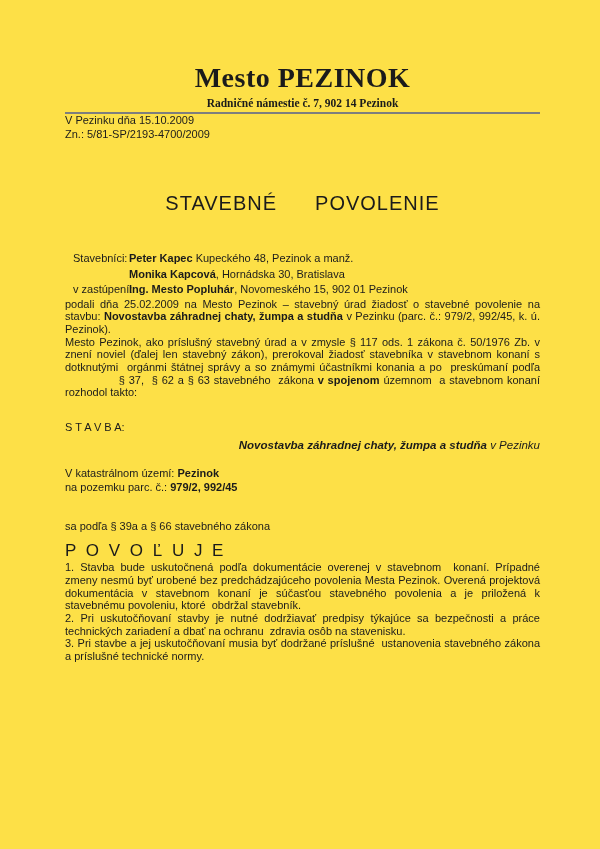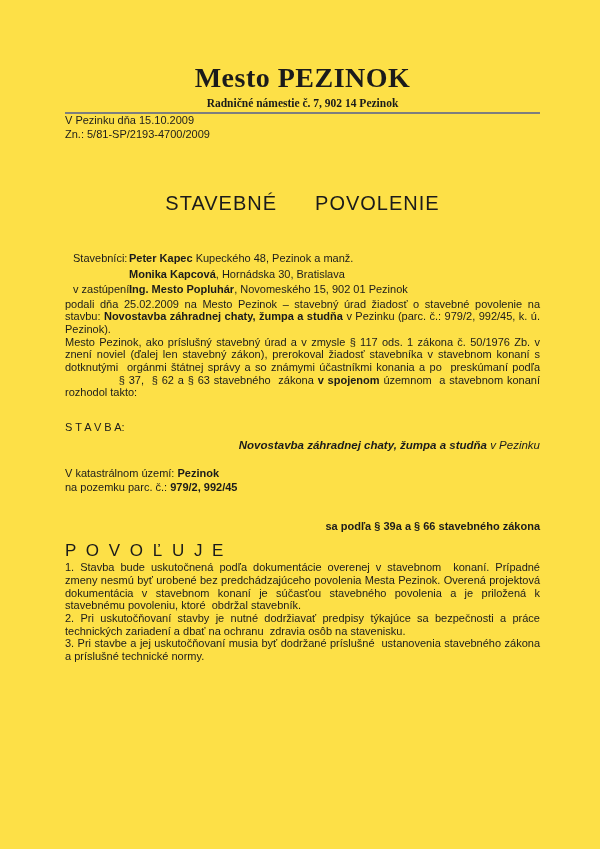--- a/index.html
+++ b/index.html
@@ -28,21 +28,21 @@
   .party-line { position: relative; padding-left: 64px; }
   .plabel { position: absolute; left: 8px; top: 0; }
   
   p.body-p { margin: 0; text-align: justify; line-height: 12.7px; }
   .p-application { margin-top: 10px; }
   .p-proceedings { margin-top: 5px; }
   .stavba-label  { margin-top: 22px; line-height: 13px; }
   .stavba-name   { margin-top: 4px; text-align: right; font-size: 11.5px; line-height: 14px; font-style: italic; }
   .cadastre { margin-top: 14px; display: flex; justify-content: space-between; line-height: 14px; flex-direction: column; }
   .description { margin-top: 6px; }
-  .legal    { margin-top: 26px; text-align: right; line-height: 13px; font-weight: bold; }
+  .legal    { margin-top: 26px; text-align: left; line-height: 13px; }
   .decision { margin-top: 7px; text-align: left; font-size: 17px;
               letter-spacing: 2.5px; line-height: 21px; }
   .cond-intro { margin-top: 14px; line-height: 13px; }
   .cond { margin-top: 9px; }
 </style>
 </head>
 <body>
 
 <div class="page">
 

